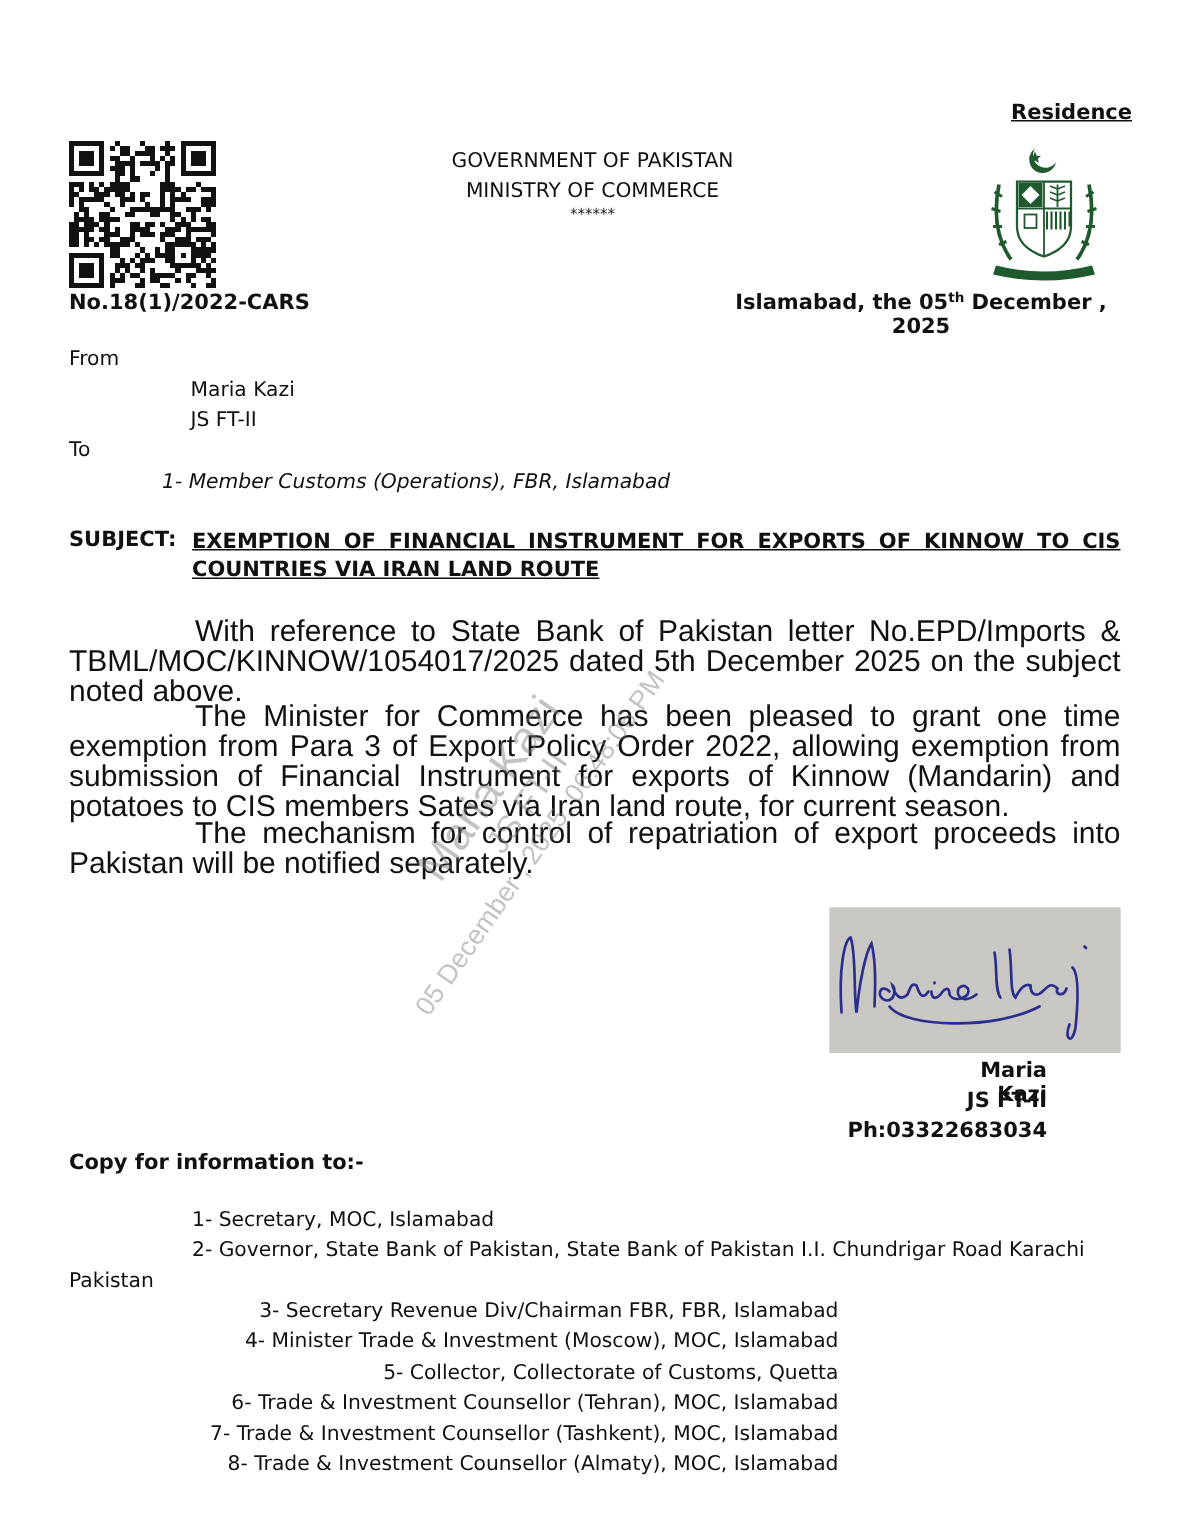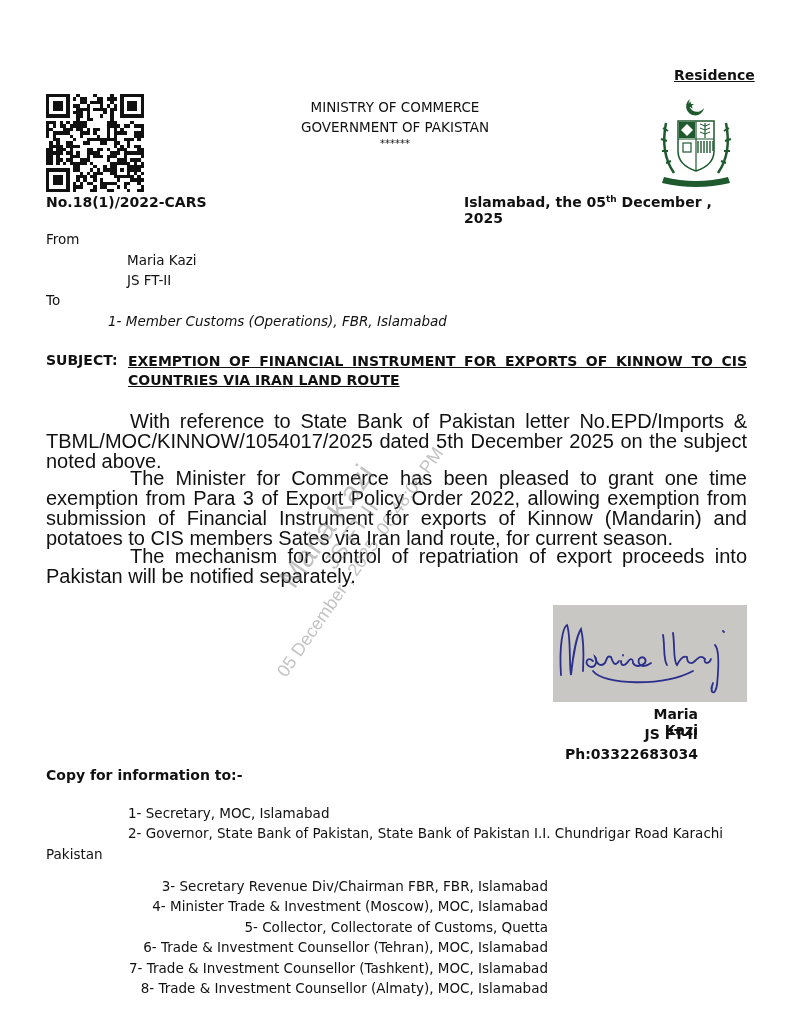--- a/index.html
+++ b/index.html
@@ -9,21 +9,21 @@
   }
   .abs { position: absolute; }
 
   
   #residence { left: 674px; top: 67px; font-size: 14px; font-weight: bold; text-decoration: underline; }
   #qr { left: 46px; top: 94px; width: 98px; height: 98px; }
   #govt { left: 250px; top: 97px; width: 290px; text-align: center; font-size: 13.5px; line-height: 20px; }
   #govt .stars { font-size: 10px; line-height: 14px; }
   #emblem { left: 650px; top: 93px; width: 92px; height: 95px; }
   #file-no { left: 46px; top: 194px; font-size: 14px; font-weight: bold; }
-  #date-line { left: 464px; top: 194px; font-size: 14px; font-weight: bold; width: 268px; text-align: left; }
+  #date-line { left: 480px; top: 194px; font-size: 14px; font-weight: bold; width: 268px; text-align: center; }
   #date-line sup { font-size: 9px; vertical-align: 5px; }
 
   
   .addr { font-size: 13.5px; }
   #from-label { left: 46px; top: 231px; }
   #from-name { left: 127px; top: 252px; }
   #from-desig { left: 127px; top: 272px; }
   #to-label { left: 46px; top: 292px; }
   #to-item { left: 108px; top: 313px; font-style: italic; }
 
@@ -51,21 +51,21 @@
   #sig-name { left: 622px; top: 706px; font-size: 14px; font-weight: bold; width: 76px; text-align: right; }
   #sig-desig { left: 622px; top: 726px; font-size: 14px; font-weight: bold; width: 76px; text-align: right; }
   #sig-phone { left: 560px; top: 746px; font-size: 14px; font-weight: bold; width: 138px; text-align: right; }
 
   
   #copy-heading { left: 46px; top: 767px; font-size: 14px; font-weight: bold; }
   .copy { font-size: 13.5px; line-height: 20.4px; text-align: right; }
   #copy-1 { left: 128px; top: 803px; }
   #copy-2 { left: 128px; top: 823px; }
   #copy-2b { left: 46px; top: 844px; }
-  #copy-list-rest { left: 129px; top: 864px; margin-top: 12px; }
+  #copy-list-rest { left: 140px; top: 864px; }
   #copy-list-rest div { height: 20.4px; }
 </style>
 </head>
 <body>
 
 <div id="residence" class="abs">Residence</div>
 
 <svg id="qr" class="abs" viewBox="0 0 29 29" shape-rendering="crispEdges">
   <g fill="#111">
     <rect x="0" y="0" width="7" height="7"></rect>
@@ -394,22 +394,22 @@
       <rect x="14" y="28" width="1" height="1"></rect>
       <rect x="18" y="28" width="1" height="1"></rect>
       <rect x="19" y="28" width="1" height="1"></rect>
       <rect x="24" y="28" width="1" height="1"></rect>
       <rect x="27" y="28" width="1" height="1"></rect>
       <rect x="28" y="28" width="1" height="1"></rect>
     </g>
 </svg>
 
 <div id="govt" class="abs">
+  <div>GOVERNMENT OF PAKISTAN</div>
   <div>MINISTRY OF COMMERCE</div>
-  <div>GOVERNMENT OF PAKISTAN</div>
   <div class="stars">******</div>
 </div>
 
 <svg id="emblem" class="abs" viewBox="0 0 92 95">
   <g fill="none" stroke="#1f5a2e">
     <path d="M40 6 a9 9 0 1 0 14 9 a7 7 0 1 1 -14 -9 z" fill="#1f5a2e" stroke="none"></path>
     <polygon points="40,8 41.2,11 44,11 41.8,12.8 42.6,15.6 40,14 37.4,15.6 38.2,12.8 36,11 38.8,11" fill="#1f5a2e" stroke="none"></polygon>
     <path d="M28 28 L64 28 L64 58 Q64 72 46 78 Q28 72 28 58 Z" stroke-width="1.5"></path>
     <line x1="46" y1="28" x2="46" y2="78" stroke-width="1.2"></line>
     <line x1="28" y1="46" x2="64" y2="46" stroke-width="1.2"></line>

